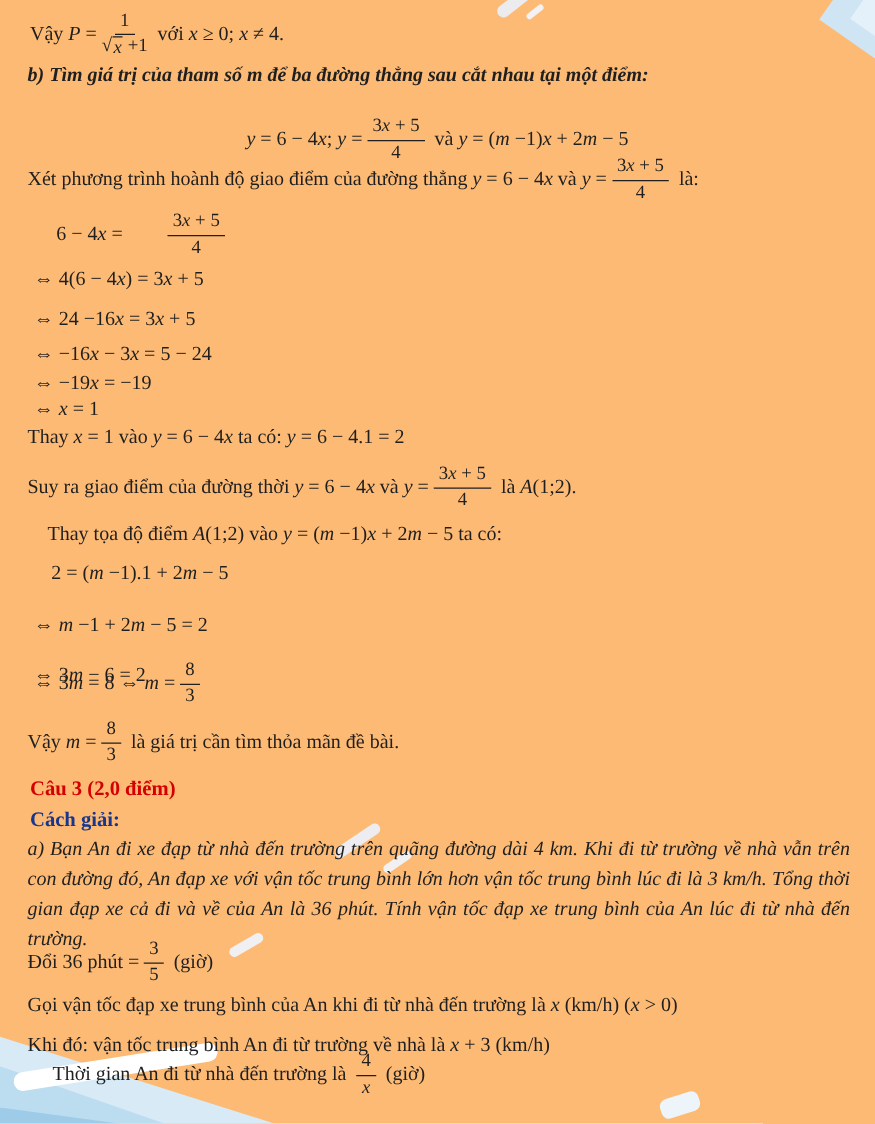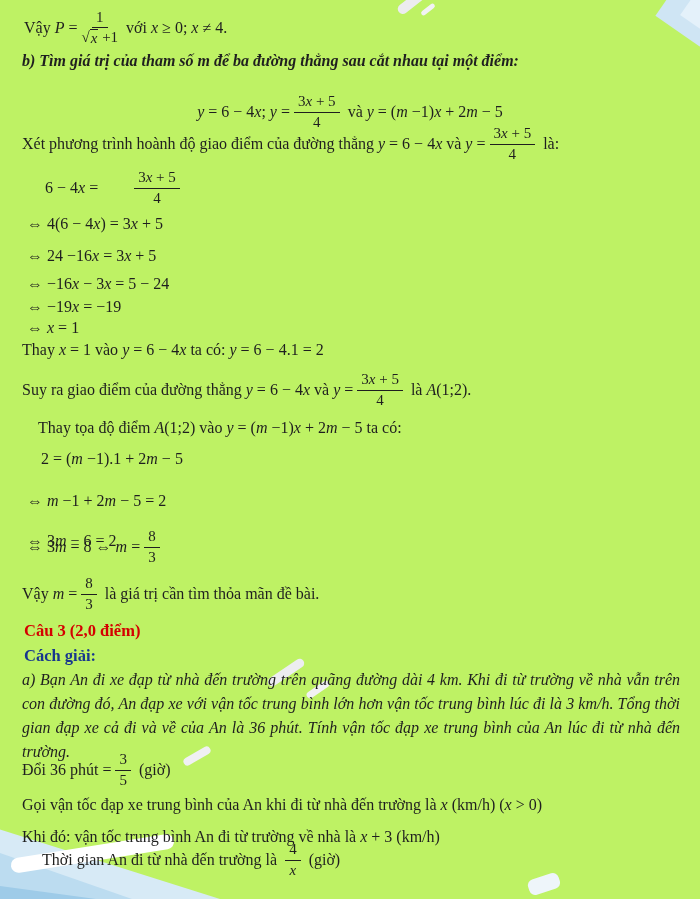--- a/index.html
+++ b/index.html
@@ -1,17 +1,17 @@
 <!DOCTYPE html>
 <html><head>
 <meta charset="utf-8">
 <style>
   html,body{margin:0;padding:0;background:#fff;}
   .page{
-    position:relative;width:700px;height:899px;background:#bef264;
+    position:relative;width:700px;height:899px;background:#fdba74;
     font-family:"Liberation Serif","DejaVu Serif",serif;color:#1f1f1f;
     overflow:hidden;
   }
   .line{
     position:absolute;display:flex;align-items:center;
     font-size:16px;line-height:1.25;white-space:pre;
   }
   .line span{white-space:pre;}
   .center{left:0;width:700px;justify-content:center;margin-top:16px;}
   .math i{font-style:italic;}
@@ -88,21 +88,21 @@
   </div>
   <div class="line" style="left:27px;top:316px;height:24px;">
     <span class="math">⇔ <i>x</i> = 1</span>
   </div>
 
   <div class="line" style="left:22px;top:338px;height:24px;">
     <span>Thay </span><span class="math"><i>x</i> = 1</span><span> vào </span><span class="math"><i>y</i> = 6 − 4<i>x</i></span><span> ta có: </span><span class="math"><i>y</i> = 6 − 4.1 = 2</span>
   </div>
 
   <div class="line" style="left:22px;top:368px;height:44px;">
-    <span>Suy ra giao điểm của đường thẳng </span><span class="math"><i>y</i> = 6 − 4<i>x</i></span><span> và </span><span class="math"><i>y</i> =</span><span class="frac"><span class="num">3<i>x</i> + 5</span><span class="den">4</span></span><span> là </span><span class="math"><i>A</i>(1;2).</span>
+    <span>Suy ra giao điểm của đường thời </span><span class="math"><i>y</i> = 6 − 4<i>x</i></span><span> và </span><span class="math"><i>y</i> =</span><span class="frac"><span class="num">3<i>x</i> + 5</span><span class="den">4</span></span><span> là </span><span class="math"><i>A</i>(1;2).</span>
   </div>
 
   <div class="line" style="left:22px;top:415px;height:26px;margin-left:16px;">
     <span>Thay tọa độ điểm </span><span class="math"><i>A</i>(1;2)</span><span> vào </span><span class="math"><i>y</i> = (<i>m</i> −1)<i>x</i> + 2<i>m</i> − 5</span><span> ta có:</span>
   </div>
 
   <div class="line" style="left:41px;top:446px;height:26px;">
     <span class="math">2 = (<i>m</i> −1).1 + 2<i>m</i> − 5</span>
   </div>
 

